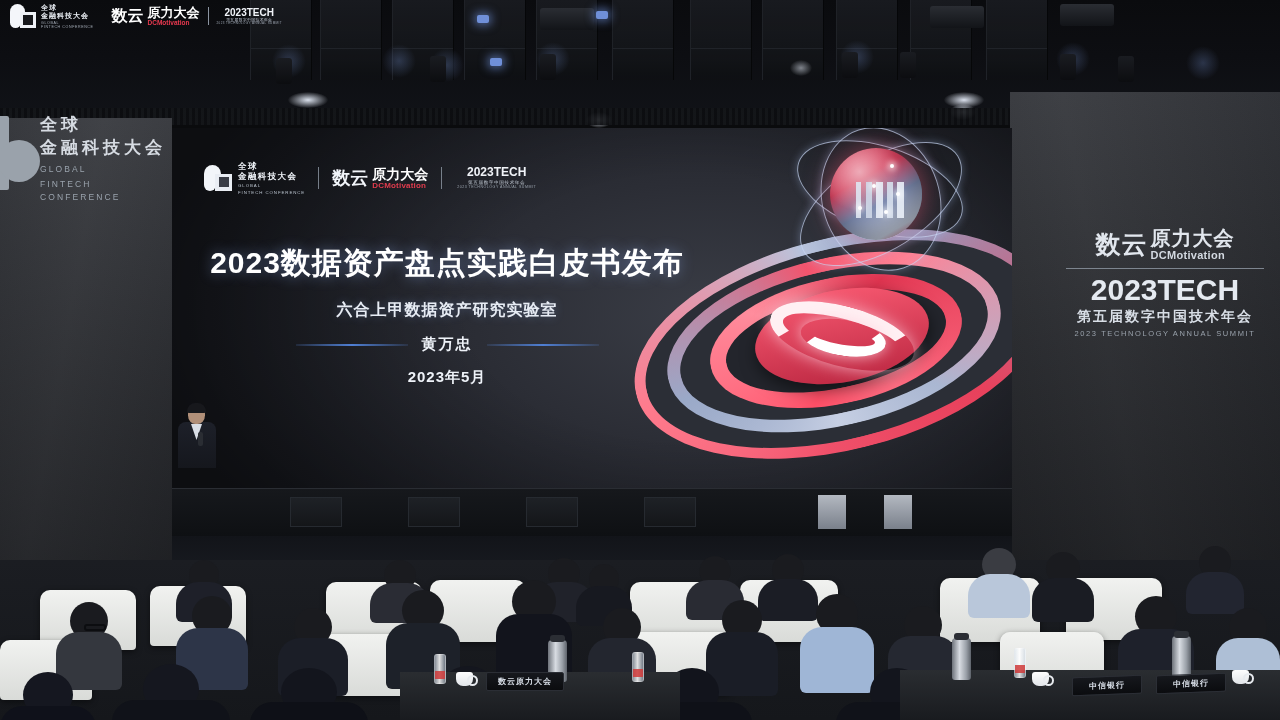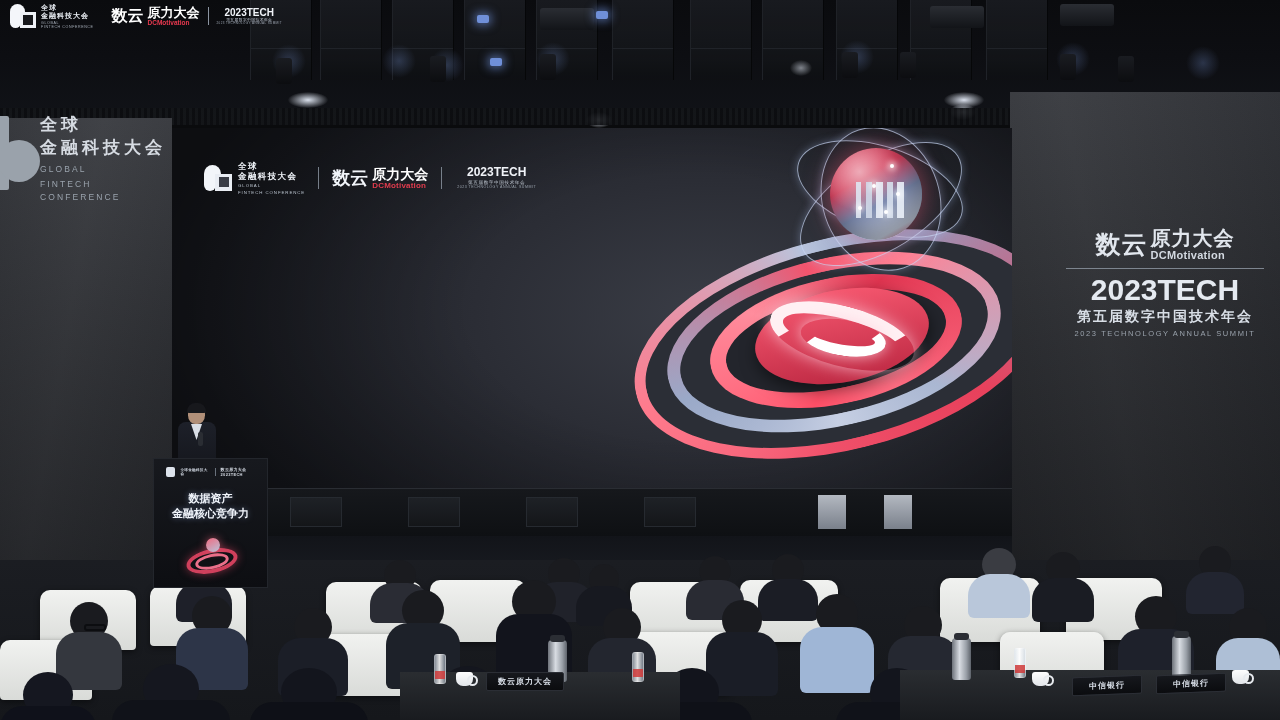--- a/index.html
+++ b/index.html
@@ -389,20 +389,30 @@
         </div>
       </div>
       <div class="sc-div"></div>
       <div class="sc-tech">
         <div class="sc-tech1">2023TECH</div>
         <div class="sc-tech2">第五届数字中国技术年会</div>
         <div class="sc-tech3">2023 TECHNOLOGY ANNUAL SUMMIT</div>
       </div>
     </div>
 
+    <div class="sc-title-wrap">
+      <div class="sc-title">2023数据资产盘点实践白皮书发布</div>
+      <div class="sc-sub">六合上甲数据资产研究实验室</div>
+      <div class="sc-name-row">
+        <div class="sc-rule"></div>
+        <div class="sc-name">黄万忠</div>
+        <div class="sc-rule"></div>
+      </div>
+      <div class="sc-date">2023年5月</div>
+    </div>
   </div>
 
   <div class="apron">
     <div class="apron-panel" style="left:118px"></div>
     <div class="apron-panel" style="left:236px"></div>
     <div class="apron-panel" style="left:354px"></div>
     <div class="apron-panel" style="left:472px"></div>
     <div class="apron-lit" style="left:646px"></div>
     <div class="apron-lit" style="left:712px"></div>
   </div>
@@ -413,37 +423,20 @@
   </div>
 
   <div class="speaker">
     <div class="sp-body"></div>
     <div class="sp-shirt"></div>
     <div class="sp-head" style="background:#b08f78"></div>
     <div class="sp-hair"></div>
     <div class="sp-mic"></div>
   </div>
 
-  <div class="podium">
-    <div class="pod-logos">
-      <div class="pod-mark"></div>
-      <div class="pod-l1">全球金融科技大会</div>
-      <div class="pod-div"></div>
-      <div class="pod-l2">数云原力大会 2023TECH</div>
-    </div>
-    <div class="pod-title">
-      <div>数据资产</div>
-      <div>金融核心竞争力</div>
-    </div>
-    <div class="pod-art">
-      <div class="pod-ring"></div>
-      <div class="pod-ring2"></div>
-      <div class="pod-ball"></div>
-    </div>
-  </div>
 
   <div class="house">
 
     <div class="chair" style="left:326px;top:22px;width:96px;height:62px"></div>
     <div class="chair" style="left:430px;top:20px;width:96px;height:62px"></div>
     <div class="chair" style="left:630px;top:22px;width:96px;height:62px"></div>
     <div class="chair" style="left:740px;top:20px;width:98px;height:62px"></div>
     <div class="chair" style="left:940px;top:18px;width:100px;height:64px"></div>
     <div class="chair" style="left:1066px;top:18px;width:96px;height:62px"></div>
     <div class="chair" style="left:40px;top:30px;width:96px;height:60px"></div>

